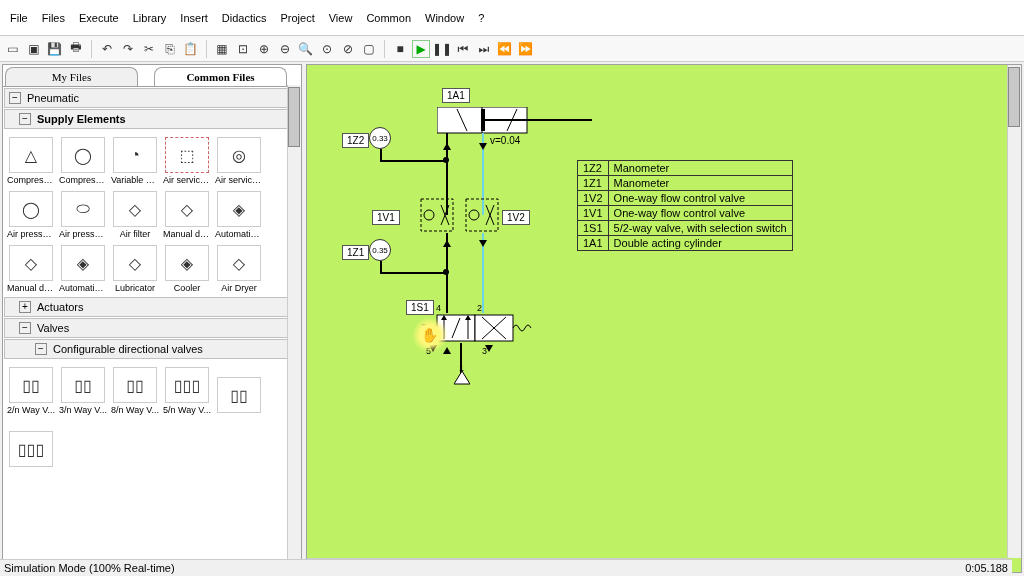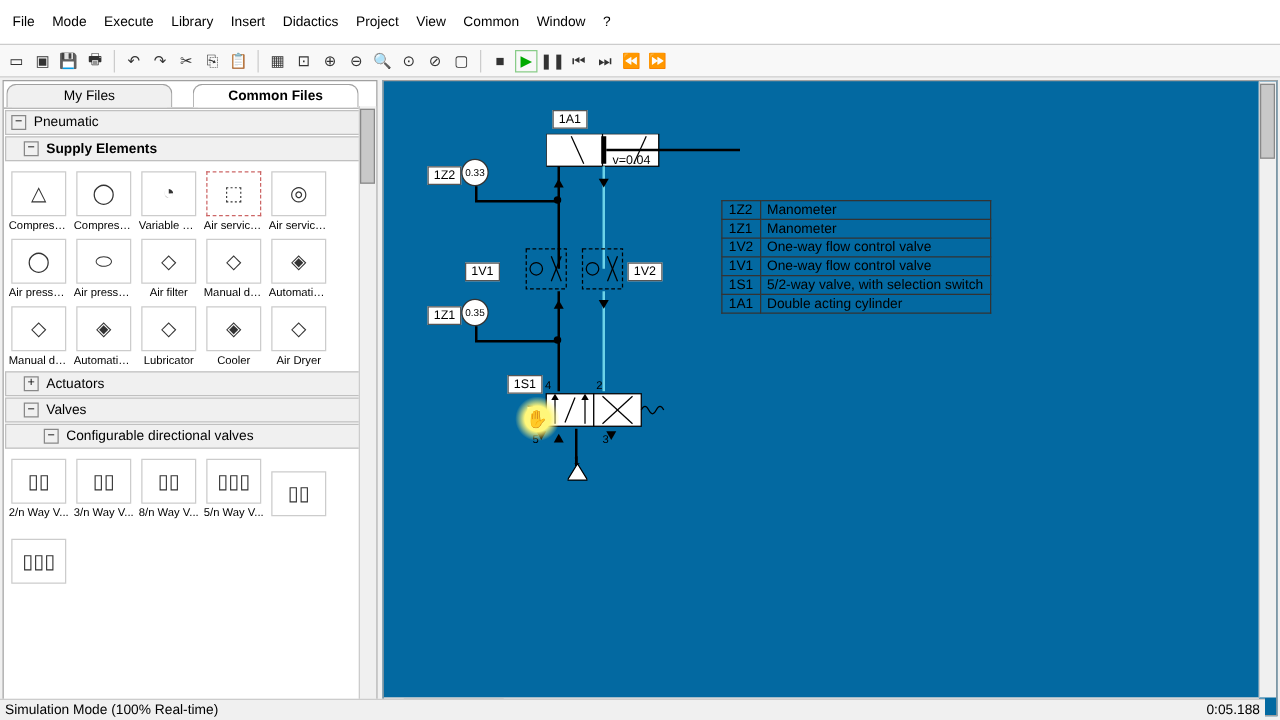--- a/index.html
+++ b/index.html
@@ -11,33 +11,33 @@
 .sep { width: 1px; height: 18px; background: #ccc; margin: 0 3px; }
 .workspace { display: flex; height: 513px; }
 
 .library { width: 300px; background: #fff; border: 1px solid #a0a0a0; margin: 2px; display: flex; flex-direction: column; position: relative; }
 .lib-title { height: 20px; background: linear-gradient(#f4f7fc,#e2e9f3); border-bottom: 1px solid #a0a0a0; display: flex; align-items: center; padding: 0 4px; font-size: 11px; color: #222; }
 .lib-title .icon { width: 14px; height: 14px; background: #4a7abc; margin-right: 4px; }
 .lib-title .winbtns { margin-left: auto; display: flex; gap: 2px; }
 .lib-title .wb { width: 14px; height: 12px; border: 1px solid #888; background: #eee; font-size: 9px; text-align: center; line-height: 10px; }
 .lib-body { flex: 1; overflow-y: auto; overflow-x: hidden; }
 .tabs { display: flex; height: 22px; border-bottom: 1px solid #a0a0a0; }
-.tab { flex: 1; display: flex; align-items: center; justify-content: center; border: 1px solid #a0a0a0; border-bottom: none; background: #f0f0f0; margin: 2px 14px 0 2px; border-radius: 8px 8px 0 0; }
+.tab { flex: 1; display: flex; align-items: center; justify-content: center; border: 1px solid #a0a0a0; border-bottom: none; background: #f0f0f0; margin: 2px 14px 0 2px; border-radius: 8px 8px 0 0; font-family: Liberation Serif, serif; }
 .tab.active { background: #fff; font-weight: bold; }
 .section-header { height: 20px; background: #f0f0f0; border: 1px solid #c0c0c0; display: flex; align-items: center; padding: 0 4px; margin: 1px; }
 .section-header .toggle { width: 12px; height: 12px; border: 1px solid #888; display: inline-flex; align-items: center; justify-content: center; margin-right: 6px; font-size: 10px; line-height: 10px; }
 .subsection { padding-left: 14px; }
 .comp-grid { display: flex; flex-wrap: wrap; padding: 2px; }
 .comp { width: 50px; height: 52px; margin: 1px; display: flex; flex-direction: column; align-items: center; justify-content: flex-end; }
 .comp .csym { width: 44px; height: 36px; border: 1px solid #ccc; display: flex; align-items: center; justify-content: center; font-size: 16px; color: #333; background: #fff; }
 .comp .clab { width: 48px; font-size: 9px; text-align: center; white-space: nowrap; overflow: hidden; text-overflow: ellipsis; margin-top: 2px; }
 .lib-scroll { position: absolute; right: 0; top: 20px; bottom: 0; width: 14px; background: #f0f0f0; border-left: 1px solid #ccc; }
 .lib-scroll .thumb { position: absolute; width: 12px; left: 0; top: 2px; height: 60px; background: #c8c8c8; border: 1px solid #888; }
 
-.canvas-wrap { flex: 1; margin: 2px; background: #0369a1; border: 1px solid #a0a0a0; position: relative; overflow: hidden; padding-left: 40px; }
+.canvas-wrap { flex: 1; margin: 2px; background: #bef264; border: 1px solid #a0a0a0; position: relative; overflow: hidden; padding-left: 40px; }
 .canvas { position: absolute; inset: 0 14px 14px 0; }
 .hscroll { position: absolute; bottom: 0; left: 0; right: 14px; height: 14px; background: #f0f0f0; border-top: 1px solid #ccc; }
 .hscroll .thumb { position: absolute; height: 12px; top: 0; left: 16px; width: 80px; background: #c8c8c8; border: 1px solid #888; }
 .vscroll { position: absolute; right: 0; top: 0; bottom: 14px; width: 14px; background: #f0f0f0; border-left: 1px solid #ccc; }
 .vscroll .thumb { position: absolute; width: 12px; left: 0; top: 2px; height: 60px; background: #c8c8c8; border: 1px solid #888; }
 
 .schem { position: absolute; font-size: 10px; }
 .lab { border: 1px solid #555; padding: 1px 4px; background: #fff; font-size: 10px; }
 .gauge { width: 22px; height: 22px; border: 1px solid #333; border-radius: 50%; display: flex; align-items: center; justify-content: center; font-size: 8px; background: #fff; }
 .cursor-spot { width: 36px; height: 36px; border-radius: 50%; background: radial-gradient(circle,#fff77a 0%,#fff77a 40%,rgba(255,247,122,0) 70%); display: flex; align-items: center; justify-content: center; font-size: 14px; }
@@ -49,21 +49,21 @@
 .statusbar .right { margin-left: auto; text-align: right; }
 
 .tri-up { width: 0; height: 0; border-left: 4px solid transparent; border-right: 4px solid transparent; border-bottom: 7px solid #000; }
 .tri-dn { width: 0; height: 0; border-left: 4px solid transparent; border-right: 4px solid transparent; border-top: 7px solid #000; }
 </style>
 </head>
 <body>
 
 <div class="menubar">
   <span>File</span>
-  <span>Mode</span>
+  <span>Files</span>
   <span>Execute</span>
   <span>Library</span>
   <span>Insert</span>
   <span>Didactics</span>
   <span>Project</span>
   <span>View</span>
   <span>Common</span>
   <span>Window</span>
   <span>?</span>
 </div>
@@ -234,21 +234,21 @@
       <div class="schem" style="left:130px; top:42px;">
         <svg width="160" height="28">
           <rect x="0" y="0" width="90" height="26" fill="#fff" stroke="#000"></rect>
           <line x1="45" y1="0" x2="45" y2="26" stroke="#000"></line>
           <rect x="44" y="2" width="4" height="22" fill="#000"></rect>
           <line x1="48" y1="13" x2="155" y2="13" stroke="#000" stroke-width="2"></line>
           <line x1="20" y1="2" x2="30" y2="24" stroke="#000"></line>
           <line x1="80" y1="2" x2="70" y2="24" stroke="#000"></line>
         </svg>
       </div>
-      <div class="schem" style="left:183px; top:58px; font-size:10px;">v=0.04</div>
+      <div class="schem" style="left:183px; top:70px; font-size:10px;">v=0.04</div>
 
       <div class="schem" style="left:139px; top:68px; width:2px; height:82px; background:#000;"></div>
       <div class="schem" style="left:175px; top:68px; width:2px; height:82px; background:#6cd3e8;"></div>
 
       <div class="schem tri-up" style="left:136px; top:78px;"></div>
       <div class="schem tri-dn" style="left:172px; top:78px; border-top-color:#000;"></div>
 
       <div class="schem lab" style="left:35px; top:68px;">1Z2</div>
       <div class="schem gauge" style="left:62px; top:62px;">0.33</div>
       <div class="schem" style="left:73px; top:84px; width:2px; height:12px; background:#000;"></div>

